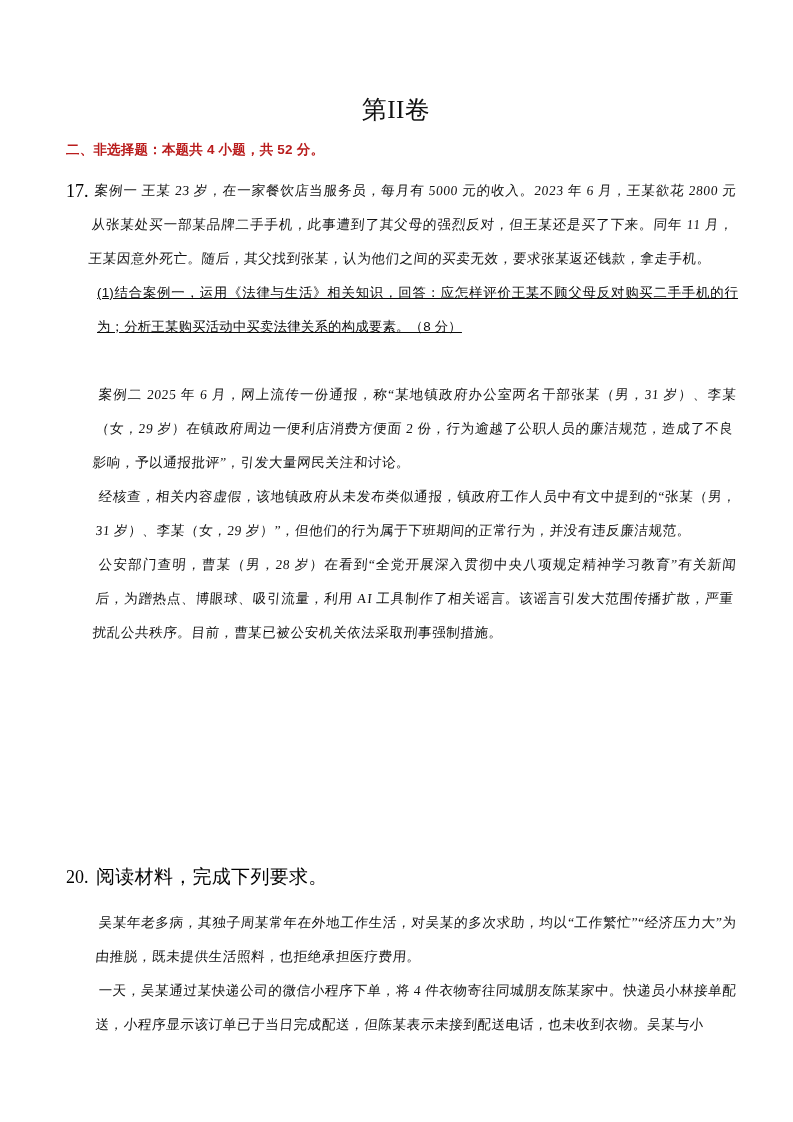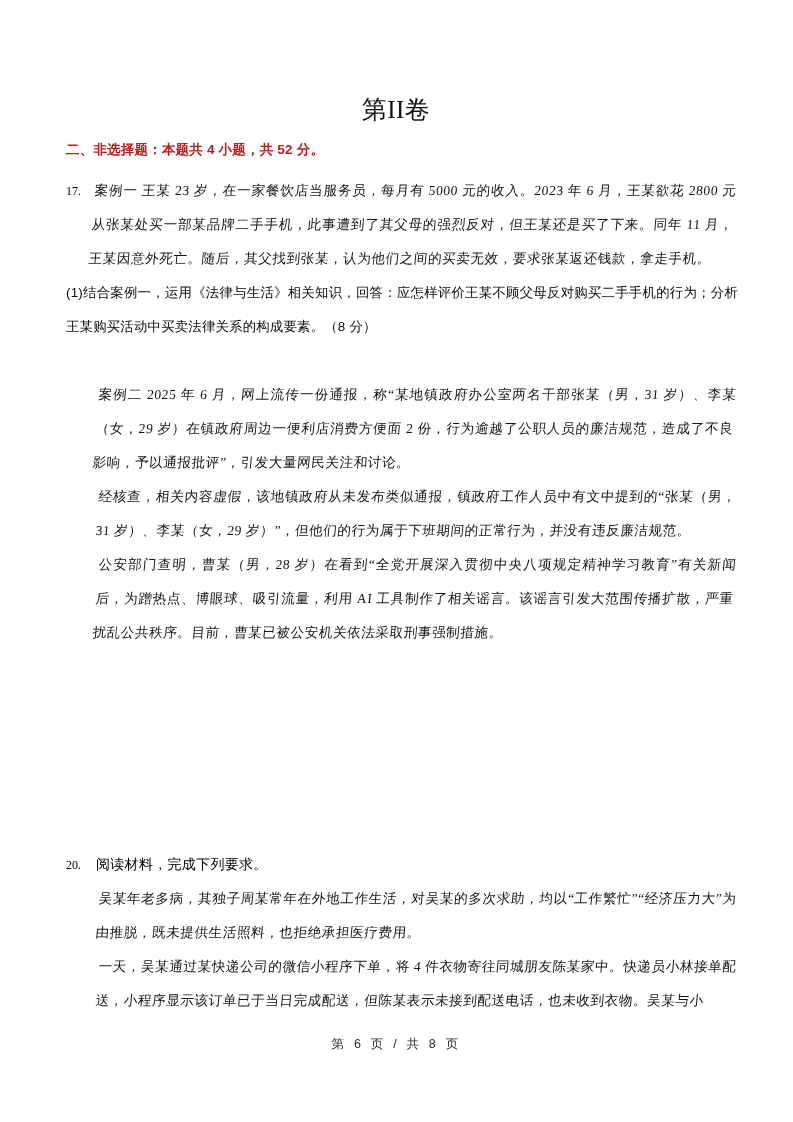--- a/index.html
+++ b/index.html
@@ -62,21 +62,21 @@
   .q-block {
     position: relative;
     margin: 0;
   }
   .q-num {
     position: absolute;
     left: 0;
     top: 0;
     width: 30px;
     font-family: "Liberation Serif", "DejaVu Serif", serif;
-    font-size: 12px;
+    font-size: 18px;
     line-height: 34px;
   }
 
   
   .kai {
     font-family: "Liberation Serif", "DejaVu Serif", serif;
     font-size: 13.6px;
     line-height: 34px;
     letter-spacing: 0.55px;
     transform: skewX(-5deg);
@@ -97,40 +97,42 @@
     text-justify: inter-ideograph;
     color: #0a0a0a;
     margin: 0;
   }
 
   .case-1 {
     margin-left: 30px;
     text-indent: 0;
   }
   .sub-q {
+    margin-left: 31px;
     text-indent: 0;
+    text-decoration: underline;
   }
   .case-2-para {
     margin-left: 34px;
     text-indent: 0;
   }
 
   .gap-line { height: 34px; }
 
   
   .answer-space {
     height: 198px;
   }
 
   .q18-head {
-    font-family: Liberation Mono, monospace;
-    font-size: 14px;
+    font-family: Liberation Sans, sans-serif;
+    font-size: 19px;
     line-height: 34px;
     letter-spacing: 0.3px;
-    margin: 0;
+    margin: 12px;
     color: #000;
   }
   .q18-body {
     margin-left: 34px;
   }
 
   
   .footer {
     position: absolute;
     left: 0;
@@ -178,15 +180,14 @@
 
       <p class="q18-head" style="margin-left:30px;">阅读材料，完成下列要求。</p>
 
       <p class="kai q18-body">吴某年老多病，其独子周某常年在外地工作生活，对吴某的多次求助，均以“工作繁忙”“经济压力大”为由推脱，既未提供生活照料，也拒绝承担医疗费用。</p>
 
       <p class="kai q18-body">一天，吴某通过某快递公司的微信小程序下单，将 4 件衣物寄往同城朋友陈某家中。快递员小林接单配送，小程序显示该订单已于当日完成配送，但陈某表示未接到配送电话，也未收到衣物。吴某与小</p>
     </div>
 
   </div>
 
-  <div class="footer">第 6 页 / 共 8 页</div>
 
 </div>
 
 </body></html>

